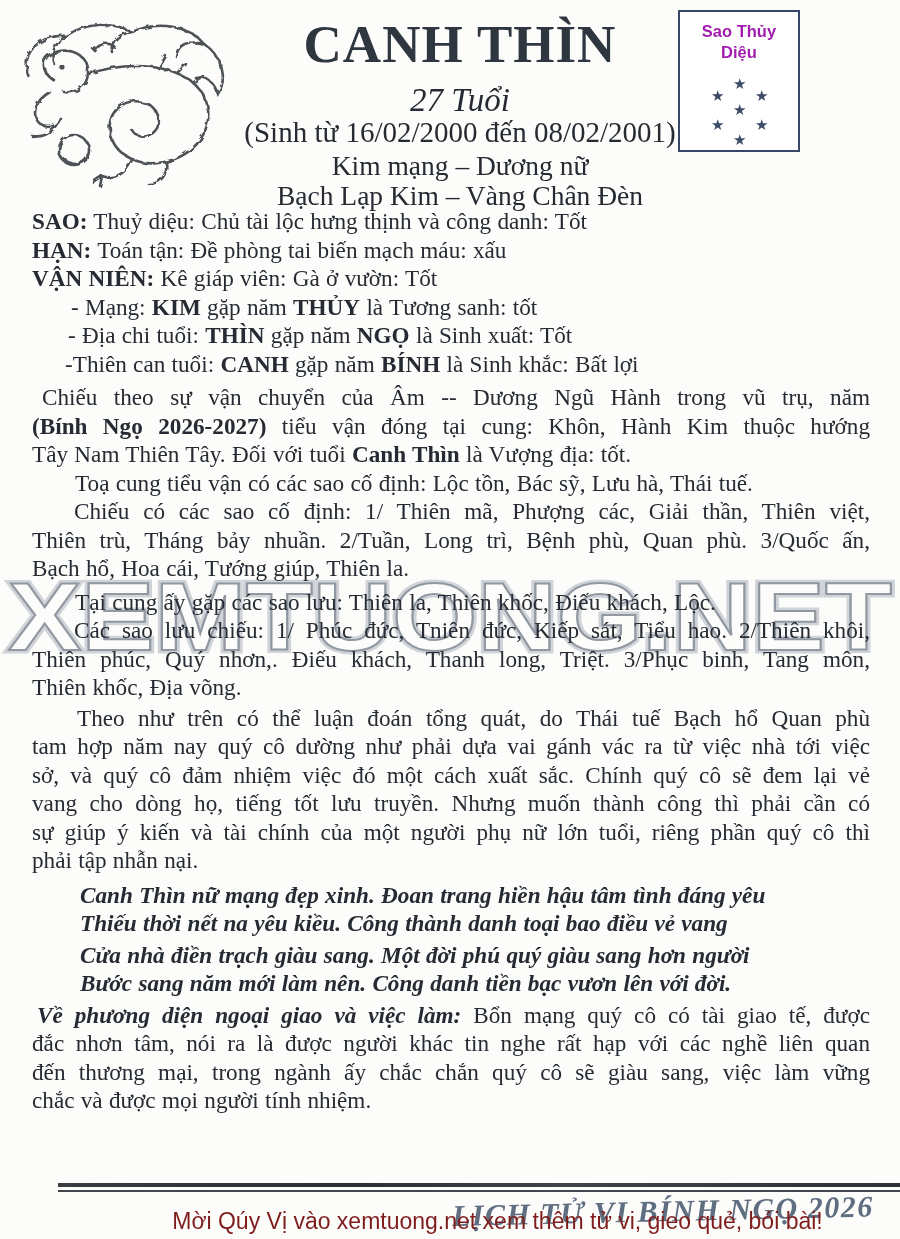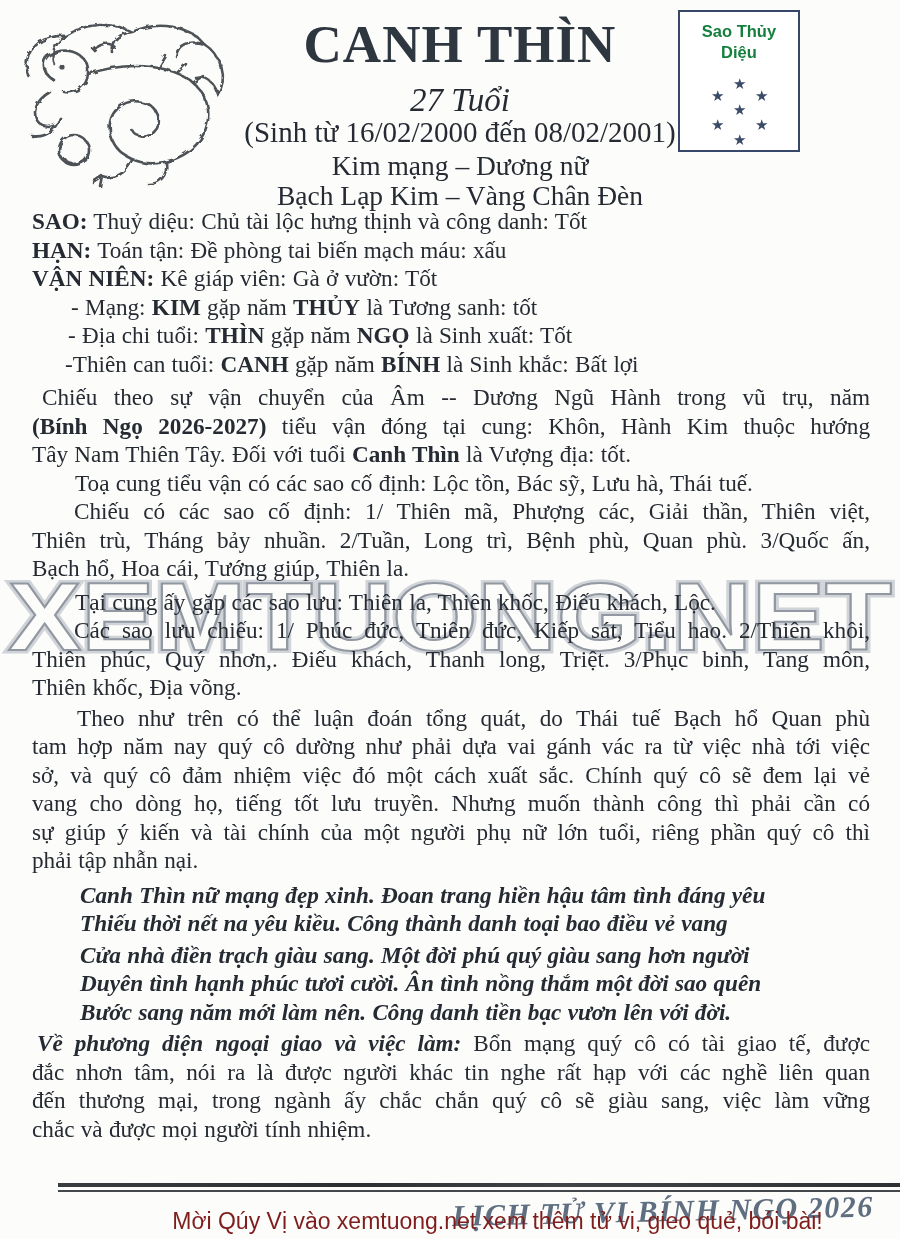--- a/index.html
+++ b/index.html
@@ -17,21 +17,21 @@
   .h-birth{top:116px;font-size:29px;}
   .h-menh{top:150px;font-size:27.5px;}
   .h-napam{top:180px;font-size:27.5px;}
   
   .star-box{
     position:absolute;left:678px;top:10px;width:118px;height:138px;
     border:2px solid #37476a;background:#ffffff;
     font-family:"Liberation Sans","DejaVu Sans",sans-serif;
   }
   .star-box .t{margin-top:9px;text-align:center;font-weight:bold;font-size:16.5px;
-    color:#15803d;line-height:21px;}
+    color:#a21caf;line-height:21px;}
   .star{position:absolute;color:#3c4c68;font-size:15px;line-height:15px;}
   
   .dragon{position:absolute;left:10px;top:20px;z-index:1;}
   
   .watermark{position:absolute;left:0;top:560px;z-index:0;pointer-events:none;}
   
   .body-text{position:absolute;left:32px;top:207px;width:838px;z-index:2;}
   .line{min-height:28.5px;line-height:28.5px;font-size:23.2px;word-spacing:0.5px;white-space:nowrap;}
   .line.j{white-space:normal;text-align:justify;text-align-last:justify;}
   .b{font-weight:bold;}
@@ -129,21 +129,20 @@
       <div class="line"><span>Thiên khốc, Địa võng.</span></div>
       <div class="line j" style="padding-left: 45px; margin-top: 2px;"><span>Theo như trên có thể luận đoán tổng quát, do Thái tuế Bạch hổ Quan phù</span></div>
       <div class="line j"><span>tam hợp năm nay quý cô dường như phải dựa vai gánh vác ra từ việc nhà tới việc</span></div>
       <div class="line j"><span>sở, và quý cô đảm nhiệm việc đó một cách xuất sắc. Chính quý cô sẽ đem lại vẻ</span></div>
       <div class="line j"><span>vang cho dòng họ, tiếng tốt lưu truyền. Nhưng muốn thành công thì phải cần có</span></div>
       <div class="line j"><span>sự giúp ý kiến và tài chính của một người phụ nữ lớn tuổi, riêng phần quý cô thì</span></div>
       <div class="line"><span>phải tập nhẫn nại.</span></div>
       <div class="line" style="padding-left: 48px; margin-top: 6px;"><span class="b it">Canh Thìn nữ mạng đẹp xinh. Đoan trang hiền hậu tâm tình đáng yêu</span></div>
       <div class="line" style="padding-left: 48px;"><span class="b it">Thiếu thời nết na yêu kiều. Công thành danh toại bao điều vẻ vang</span></div>
       <div class="line" style="padding-left: 48px; margin-top: 3px;"><span class="b it">Cửa nhà điền trạch giàu sang. Một đời phú quý giàu sang hơn người</span></div>
-      <div class="line" style="padding-left: 48px;"><span class="b it">Duyên tình hạnh phúc tươi cười. Ân tình nồng thắm một đời sao quên</span></div>
       <div class="line" style="padding-left: 48px;"><span class="b it">Bước sang năm mới làm nên. Công danh tiền bạc vươn lên với đời.</span></div>
       <div class="line j" style="padding-left: 5px; margin-top: 3px;"><span class="b it">Về phương diện ngoại giao và việc làm:</span><span> Bổn mạng quý cô có tài giao tế, được</span></div>
       <div class="line j"><span>đắc nhơn tâm, nói ra là được người khác tin nghe rất hạp với các nghề liên quan</span></div>
       <div class="line j"><span>đến thương mại, trong ngành ấy chắc chắn quý cô sẽ giàu sang, việc làm vững</span></div>
       <div class="line"><span>chắc và được mọi người tính nhiệm.</span></div>
     </div>
 
   <div class="rule-a"></div>
   <div class="rule-b"></div>
   <div class="footer-title">LỊCH TỬ VI BÍNH NGỌ 2026</div>

